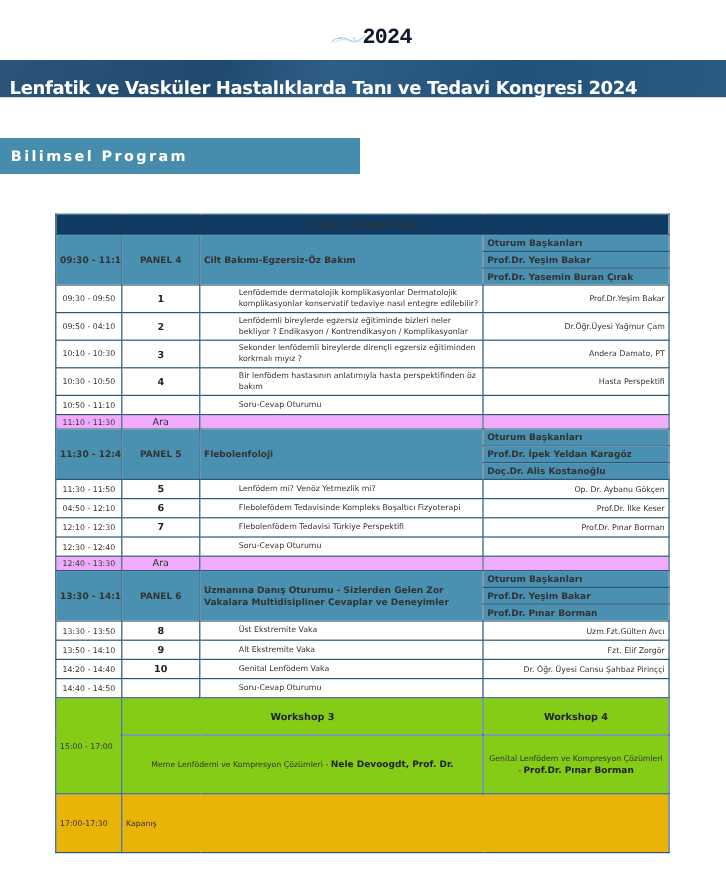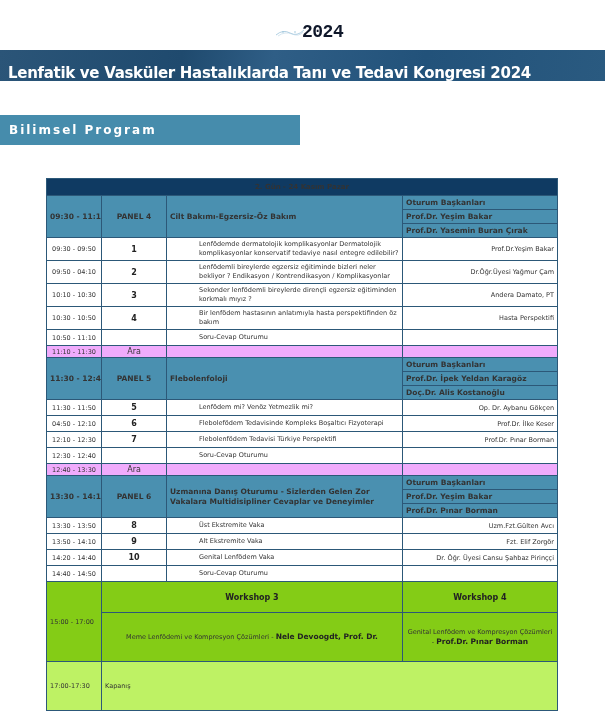--- a/index.html
+++ b/index.html
@@ -27,21 +27,21 @@
   .talk td.title { white-space: normal; line-height: 9px; font-size: 6.5px; padding-left: 32px; }
   .talk td.speaker { font-size: 6.5px; text-align: right; }
   .break td { background: #f0abfc; height: 11px; color: #1c2b36; margin-left: 32px; }
   .break td.time { text-align: center; font-size: 6.5px; }
   .break td.lbl { text-align: center; font-size: 8px; }
   .ws td { background: #84cc16; }
   .ws td.wshead { text-align: center; font-weight: bold; font-size: 8px; height: 30px; color: #222; }
   .ws td.wsbody { text-align: center; font-size: 6.5px; height: 48px; white-space: normal; line-height: 10px; }
   .ws td.wsbody b { font-size: 7.5px; color: #222; }
   .ws td.time { font-size: 6.5px; margin-left: 13px; }
-  .close td { background: #bef264; height: 48px; }
+  .close td { background: #eab308; height: 48px; }
   .close td.time { font-size: 6.5px; }
   .close td.lbl { text-align: left; font-size: 6.5px; }
 </style>
 </head>
 <body>
 
 <div class="logo">
   <svg class="logo-mark" viewBox="0 0 30 10">
     <path d="M1 8 Q8 2 15 6 T29 3" stroke="#9cc3da" stroke-width="0.8" fill="none"></path>
     <path d="M3 9 Q10 4 17 7 T28 5" stroke="#b9d5e6" stroke-width="0.6" fill="none"></path>

